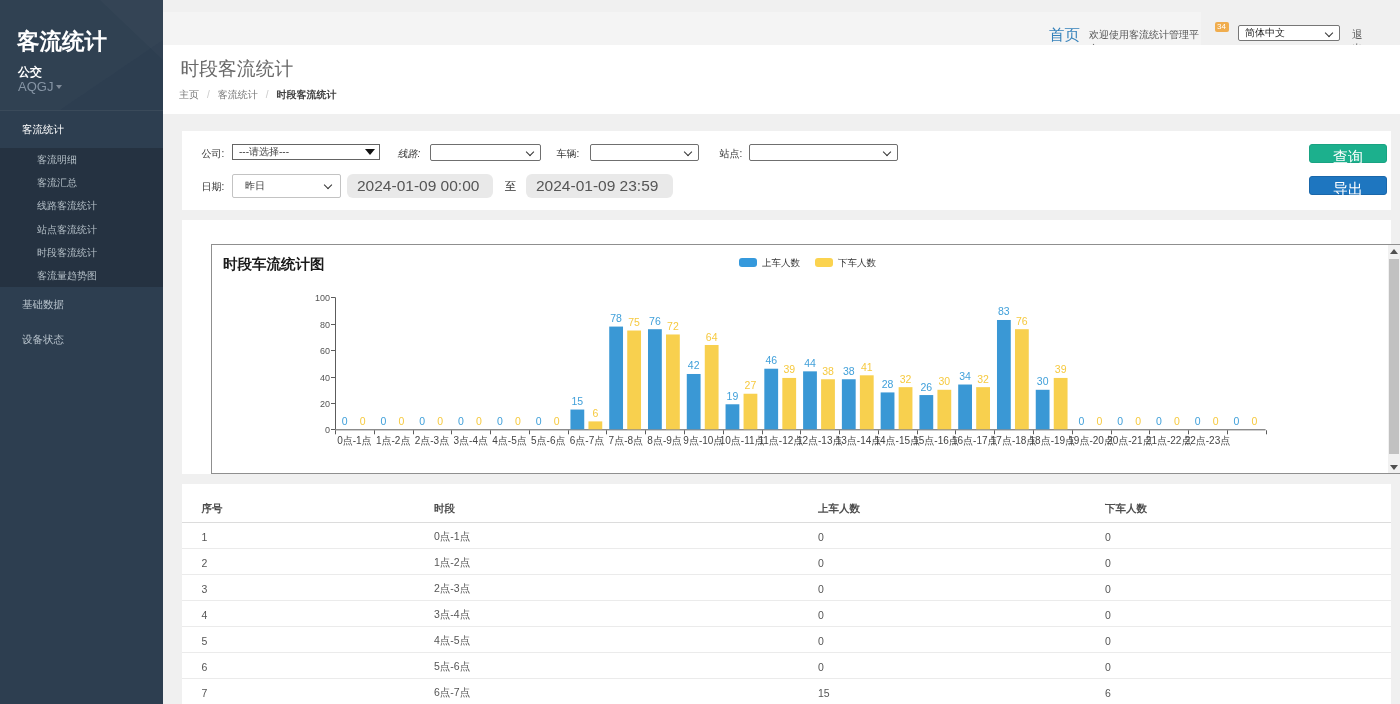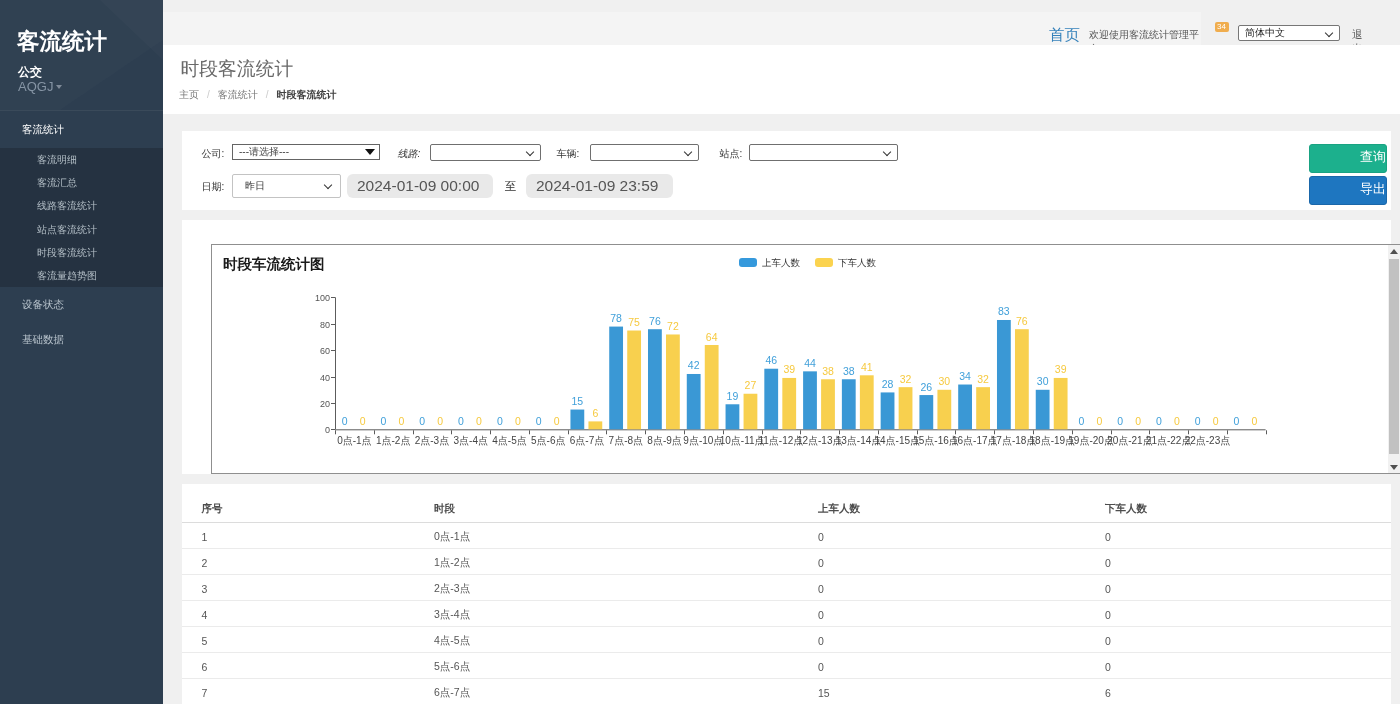--- a/index.html
+++ b/index.html
@@ -50,21 +50,21 @@
 
 .flabel { position:absolute; font-size:10px; color:#333; }
 .combo { position:absolute; height:16.5px; border:1px solid #646464; background:#fff; font-size:10px; color:#444; line-height:14px; padding-left:6px; }
 .combo .tri { position:absolute; right:4.5px; top:4px; width:0; height:0; border-left:5.5px solid transparent; border-right:5.5px solid transparent; border-top:6.5px solid #111; }
 .nsel { position:absolute; height:16.5px; border:1px solid #6f6f6f; background:#fff; border-radius:2px; }
 .nsel .chev { position:absolute; right:6px; top:4px; }
 .bsel { position:absolute; height:24px; border:1px solid #c3c3c3; background:#fff; border-radius:2px; font-size:10px; color:#333; line-height:22px; padding-left:12px; }
 .bsel .chev { position:absolute; right:8px; top:7px; }
 .ginput { position:absolute; height:24px; background:#e9e9e9; font-size:15.5px; color:#555; line-height:24px; padding-left:10px;border-radius:6px; }
 #zhi { position:absolute; height:24px; background:#fff; font-size:11.5px; color:#333; line-height:24px; text-align:center; }
-.btn { position:absolute; left:1127px; width:78px; height:29px; border-radius:3px; color:#fff; font-size:13px; text-align:right; line-height:24px; }
+.btn { position:absolute; left:1127px; width:78px; height:19px; border-radius:3px; color:#fff; font-size:15px; text-align:center; line-height:24px; }
 #btnquery { top:12.5px; background:#1cb08d; border:1px solid #19a382; }
 #btnexport { top:45px; background:#1e76c0; border:1px solid #1a67aa; }
 
 
 #chartbox { position:absolute; left:15px; top:24px; width:1190px; height:230px; border:1px solid #8f8f8f;margin-left:14px; }
 #charttitle { position:absolute; left:11px; top:10px; font-size:14.5px; font-weight:bold; color:#1a1a1a; }
 #legend { position:absolute; left:527px; top:11.5px; font-size:9.5px; color:#333; height:10px; }
 .lsw { display:inline-block; width:18px; height:9.5px; border-radius:3px; margin-right:5px; vertical-align:-1.5px; }
 #legend .b { background:#3599dc; }
 #legend .y { background:#fbd34f; margin-left:15px; }
@@ -99,22 +99,22 @@
     <div id="menu">
       <div class="mitem active">客流统计</div>
       <div id="submenu">
         <div class="smitem">客流明细</div>
         <div class="smitem">客流汇总</div>
         <div class="smitem">线路客流统计</div>
         <div class="smitem">站点客流统计</div>
         <div class="smitem">时段客流统计</div>
         <div class="smitem">客流量趋势图</div>
       </div>
+      <div class="mitem">基础数据</div>
       <div class="mitem">设备状态</div>
-      <div class="mitem">基础数据</div>
     </div>
   </div>
 
   <div id="topbar">
     <div id="homelink">首页</div>
     <div id="welcome">欢迎使用客流统计管理平台</div>
     <div id="badge">34</div>
     <div id="langsel">简体中文<span class="chev"></span></div>
     <div id="logout">退出登录</div>
   </div>

